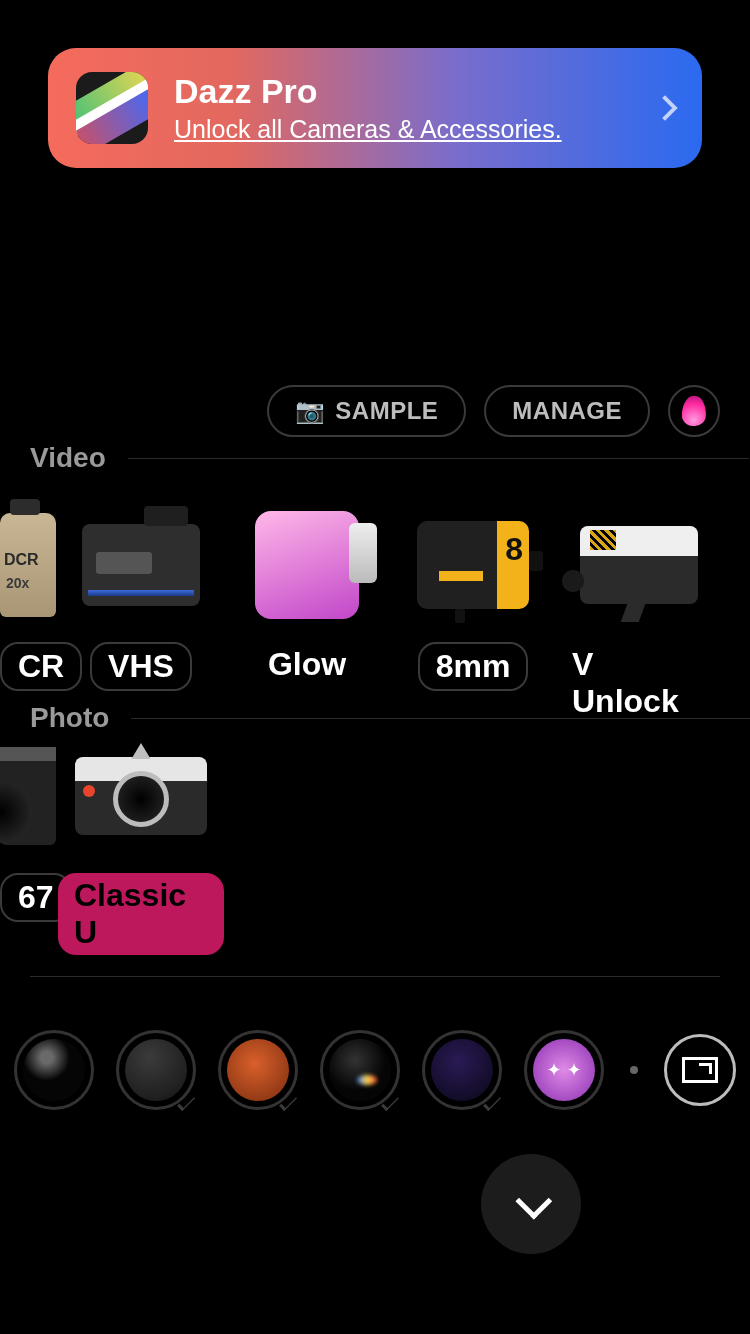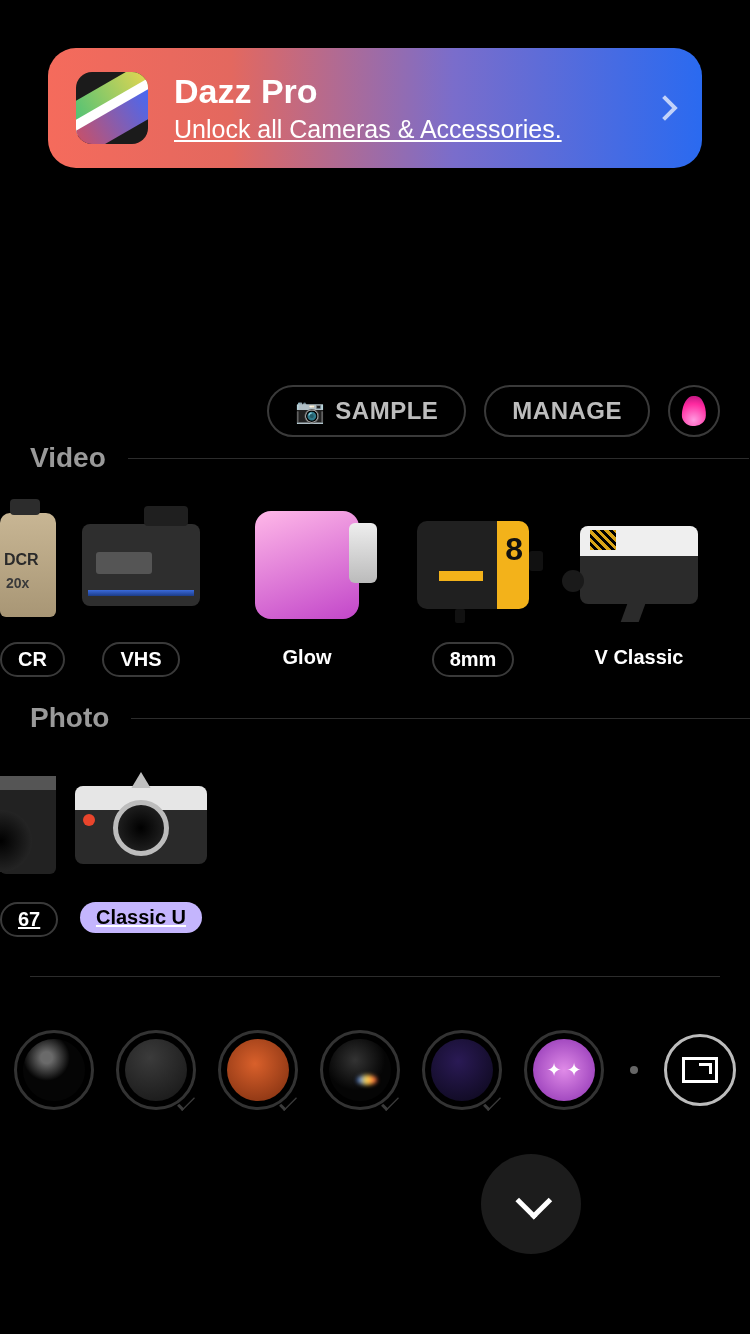--- a/index.html
+++ b/index.html
@@ -103,41 +103,41 @@
   .section-photo { position:absolute; top:702px; left:30px; right:0; }
 
   
   .row {
     position:absolute;
     left:0; right:0;
     display:flex;
     align-items:flex-start;
   }
   .row-video { top:500px; }
-  .row-photo { top:760px;text-decoration:underline; }
+  .row-photo { top:731px; }
 
   .item {
     width:166px;
     flex-shrink:0;
     display:flex;
     flex-direction:column;
     align-items:center;
   }
   .item.cut { width:58px; align-items:flex-start; }
   .thumb-area { height:130px; display:flex; align-items:center; justify-content:center; }
   .label {
     margin-top:12px;
-    font-size:20px;
+    font-size:32px;
     font-weight:700;
     color:#fff;
     padding:4px 16px;
     border-radius:18px;
   }
   .label-pill { border:2px solid #3a3a3a; }
-  .label-solid { background:#c4b5fd; color:#000; }
+  .label-solid { background:#be185d; color:#000; }
 
   
   .cam {
     position:relative;
   }
   
   .cam-dcr { width:56px; height:104px; background:linear-gradient(#c8b694,#a89675); border-radius:10px 10px 6px 6px; }
   .cam-dcr::before{content:"DCR";position:absolute;top:38px;left:4px;font-size:16px;font-weight:800;color:#2a2a2a;}
   .cam-dcr::after{content:"20x";position:absolute;top:62px;left:6px;font-size:14px;font-weight:700;color:#3a3a3a;}
   .dcr-top{position:absolute;top:-14px;left:10px;width:30px;height:16px;background:#2c2c2c;border-radius:4px;}
@@ -316,21 +316,21 @@
   </div>
   <div class="item">
     <div class="thumb-area">
         <div class="cam cam-vc">
           <div class="vc-top"></div>
           <div class="vc-sq"></div>
           <div class="vc-lens"></div>
           <div class="vc-foot"></div>
         </div>
       </div>
-    <div class="label">V Classic</div>
+    <div class="label">V Unlock</div>
   </div>
 </div>
 
 <div class="section-head section-photo">
   <span>Photo</span>
   <div class="line"></div>
 </div>
 <div class="row row-photo">
   <div class="item cut">
     <div class="thumb-area">

